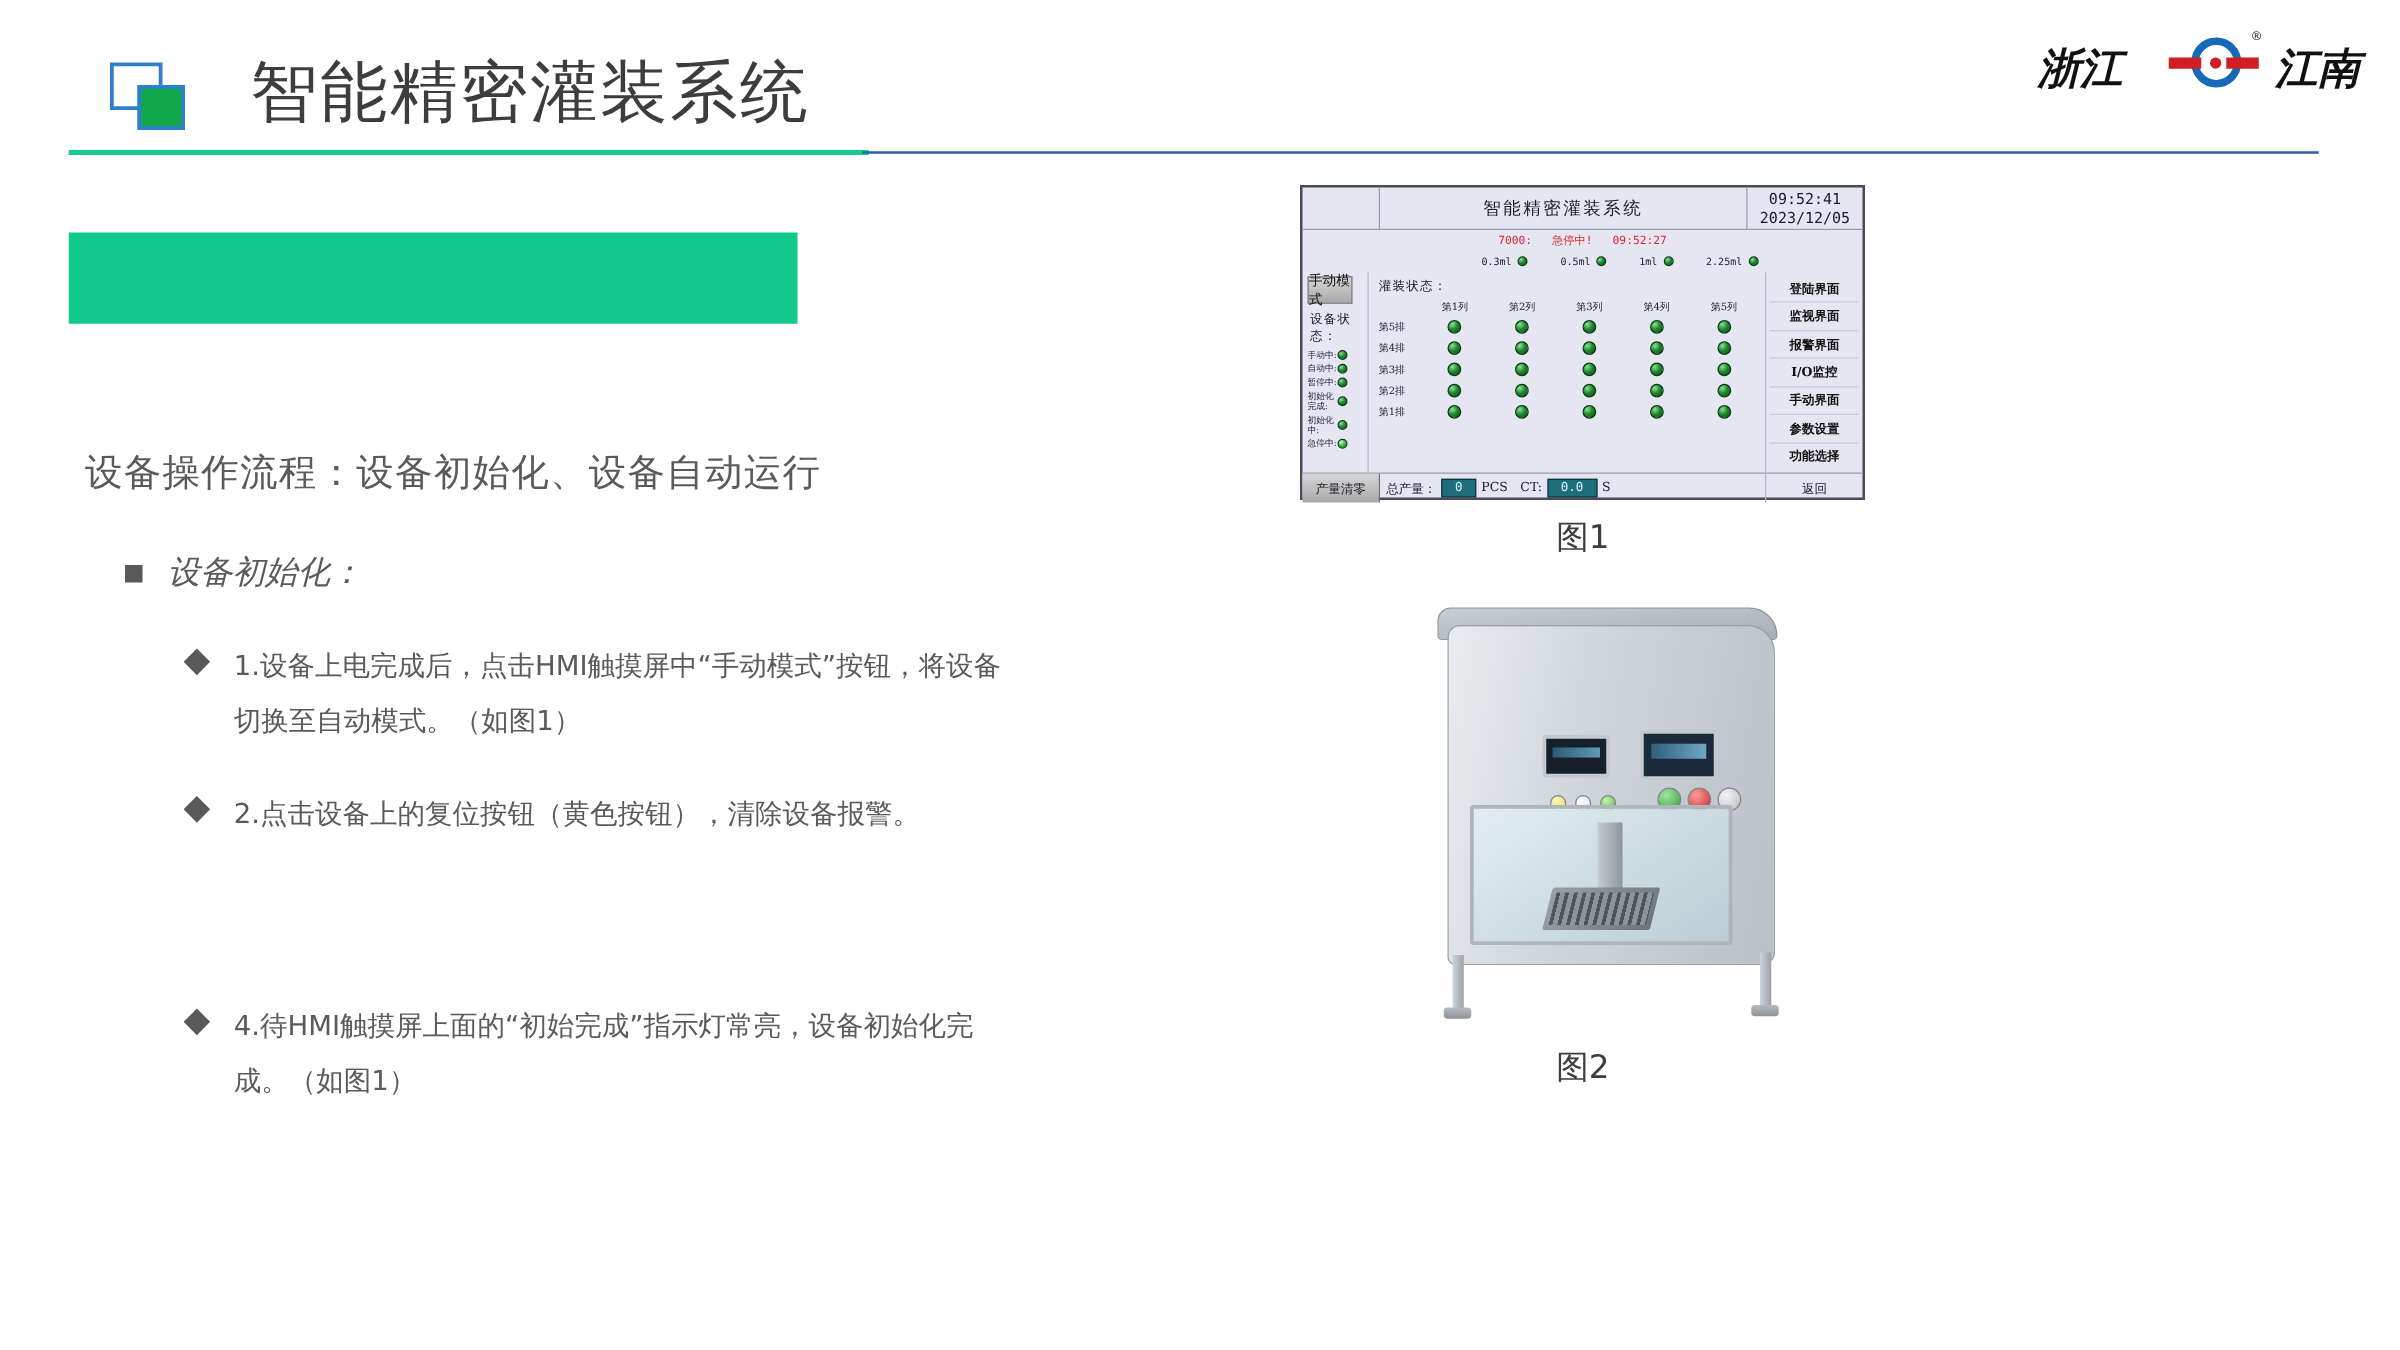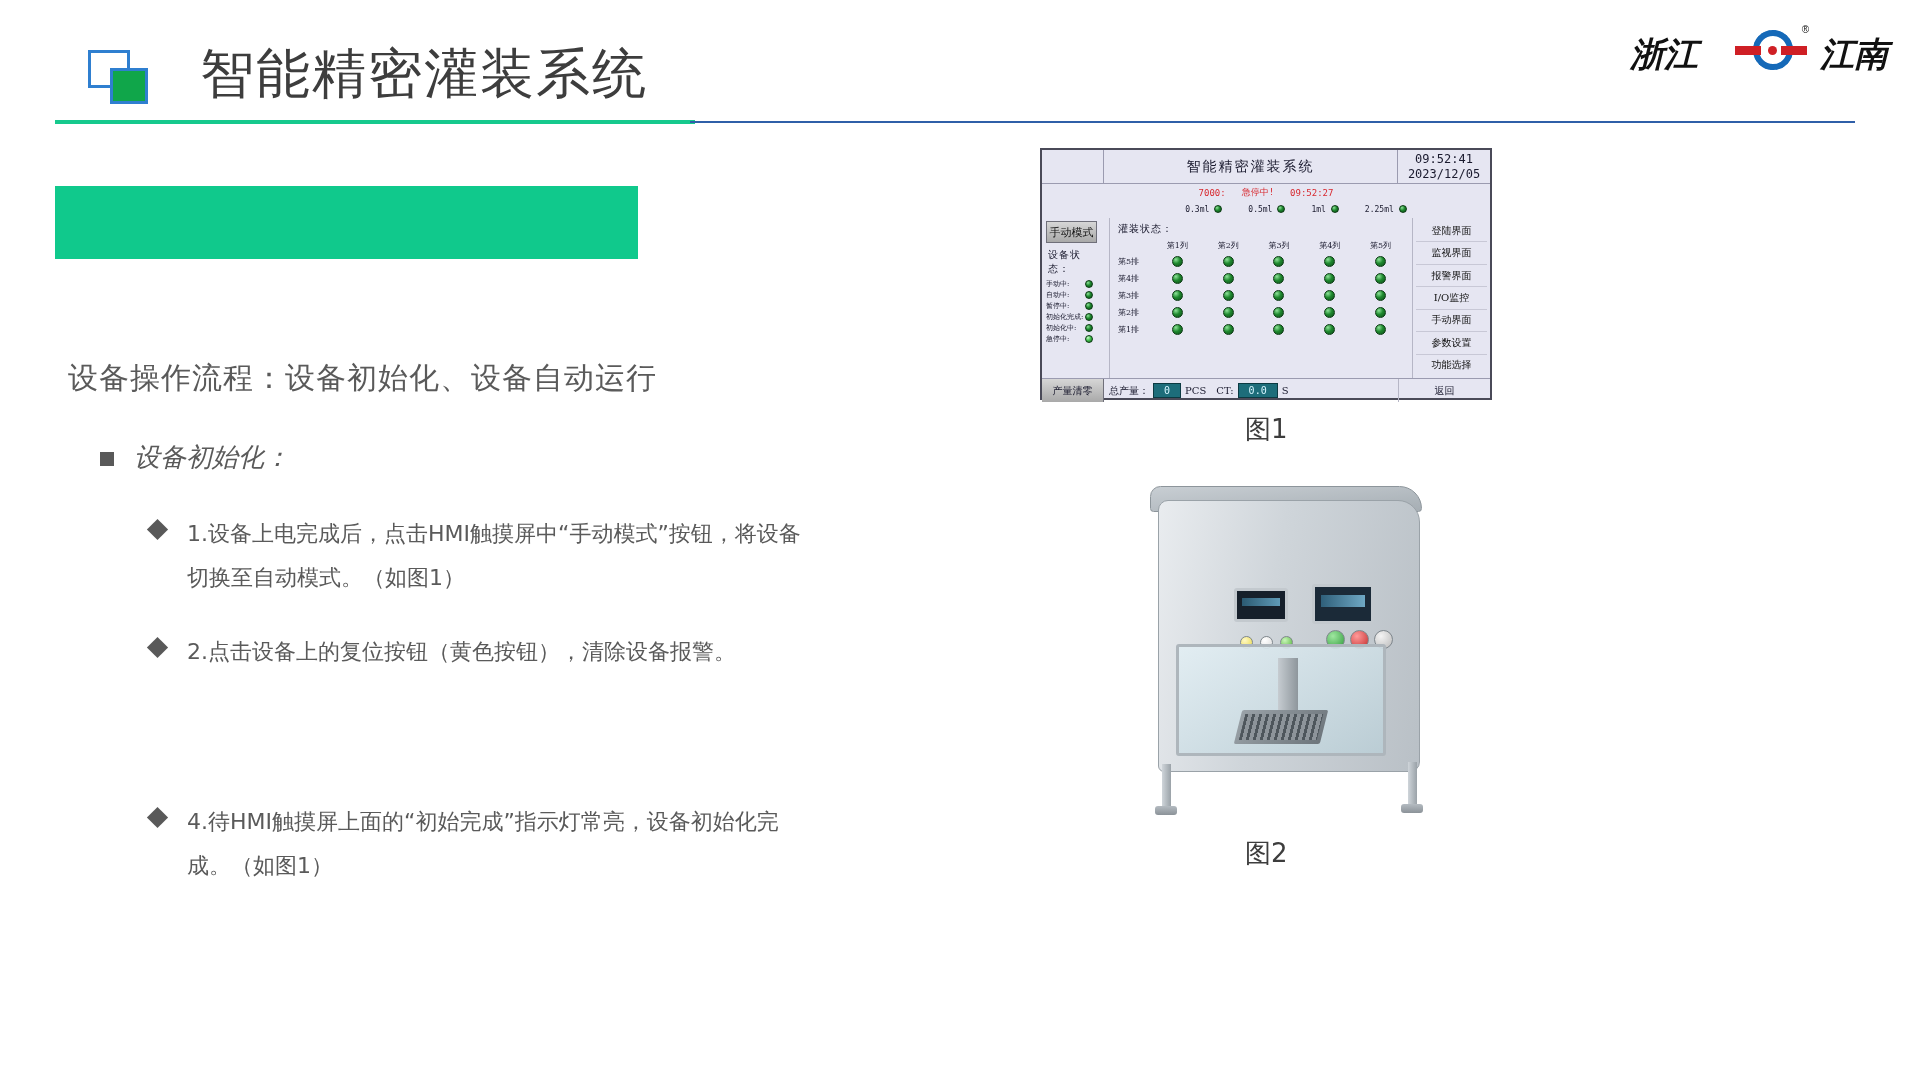--- a/index.html
+++ b/index.html
@@ -138,21 +138,21 @@
     width: 8px; height: 8px; border-radius: 50%;
     background: radial-gradient(circle at 32% 28%, #8fe39a 0%, #1f8a2f 45%, #0c4a18 100%);
     border: 1px solid #0a3a12; flex: none;
   }
   .led.big { width: 11px; height: 11px; }
   .led.bright {
     background: radial-gradient(circle at 32% 28%, #ccffcf 0%, #46c24f 45%, #14681f 100%);
   }
   .hmi-body { display: flex; height: 160px; }
   .hmi-left {
-    width: 68px; border-right: 1px solid #b6b6c6; padding: 3px 12px 0 4px;
+    width: 53px; border-right: 1px solid #b6b6c6; padding: 3px 12px 0 4px;
   }
   .mode-btn {
     height: 22px; display: flex; align-items: center; justify-content: center;
     background: linear-gradient(#d6d6d6, #a9a9a9);
     border: 1px solid #6f6f7a; font-size: 11px; color: #111; margin-bottom: 5px;
   }
   .dev-state-label { font-size: 10px; color: #1a1a2e; margin: 3px 0 4px 2px; letter-spacing: 1px; }
   .st-row {
     display: flex; align-items: center; justify-content: space-between;
     font-size: 7px; color: #1a1a2e; margin-bottom: 3px; padding-right: 4px;
@@ -167,40 +167,40 @@
   .grid-row { display: flex; align-items: center; margin-bottom: 6px; }
   .grid-row .rlbl { width: 34px; font-size: 8px; color: #1a1a2e; }
   .grid-row .cells { flex: 1; display: flex; }
   .grid-row .cells div { flex: 1; display: flex; justify-content: center; }
   .hmi-right {
     width: 78px; border-left: 1px solid #b6b6c6;
     display: flex; flex-direction: column; padding: 2px 3px;
   }
   .nav-btn {
     flex: 1; display: flex; align-items: center; justify-content: center;
-    font-size: 10px; color: #111; border-bottom: 1px solid #c8c8d6;
+    font-size: 10px; color: #111; border-bottom: 1px solid #c8c8d6; font-weight: bold;
   }
   .nav-btn:last-child { border-bottom: none; }
   .hmi-foot {
     height: 24px; border-top: 1px solid #9b9bb0; display: flex; align-items: center;
     font-size: 10px; color: #1a1a2e;
   }
   .hmi-foot .clr {
     width: 62px; height: 100%; display: flex; align-items: center; justify-content: center;
     background: linear-gradient(#d6d6d6, #a9a9a9); border-right: 1px solid #6f6f7a;
     font-size: 10px;
   }
   .hmi-foot .seg { display: flex; align-items: center; gap: 4px; padding: 0 5px; }
   .numbox {
     background: #1d6d7a; color: #d8f6ff; font-size: 10px; padding: 1px 10px;
     border: 1px solid #0c3a42;
     font-family: "DejaVu Sans Mono", "Liberation Mono", monospace;
   }
   .hmi-foot .back {
-    margin-left: auto; width: 92px; height: 100%;
+    margin-left: auto; width: 78px; height: 100%;
     display: flex; align-items: center; justify-content: center;
     border-left: 1px solid #b6b6c6; font-size: 10px;
   }
   .cap {
     position: absolute; font-size: 26px; color: #3d3d3d;
     font-family: "DejaVu Sans", "Liberation Sans", sans-serif;
   }
   .cap-1 { left: 1245px; top: 412px; }
   .cap-2 { left: 1245px; top: 836px; }
 

